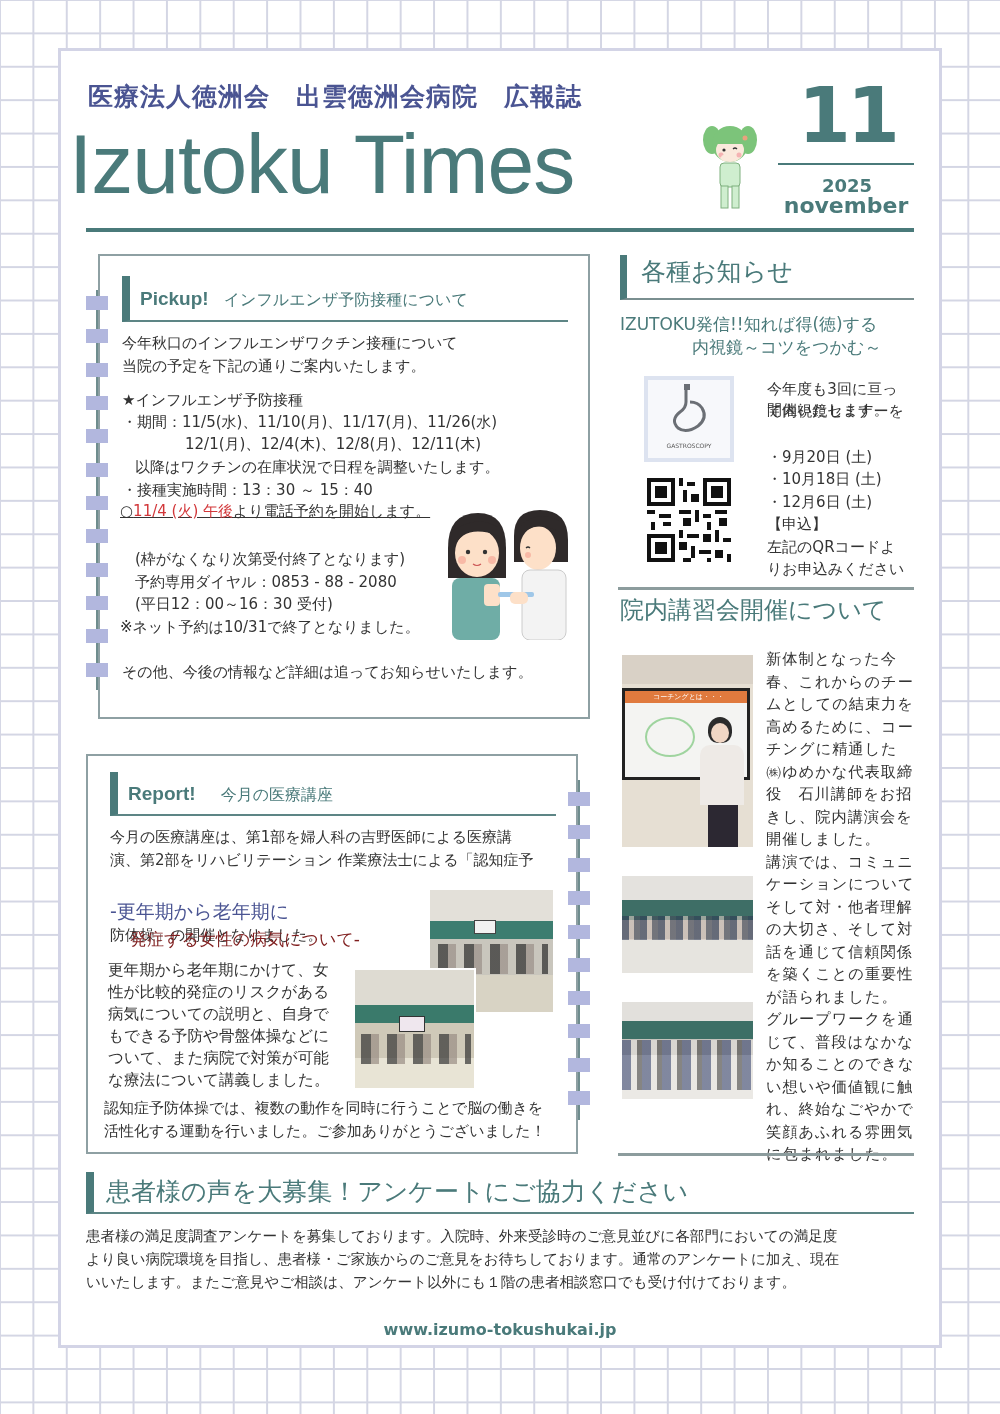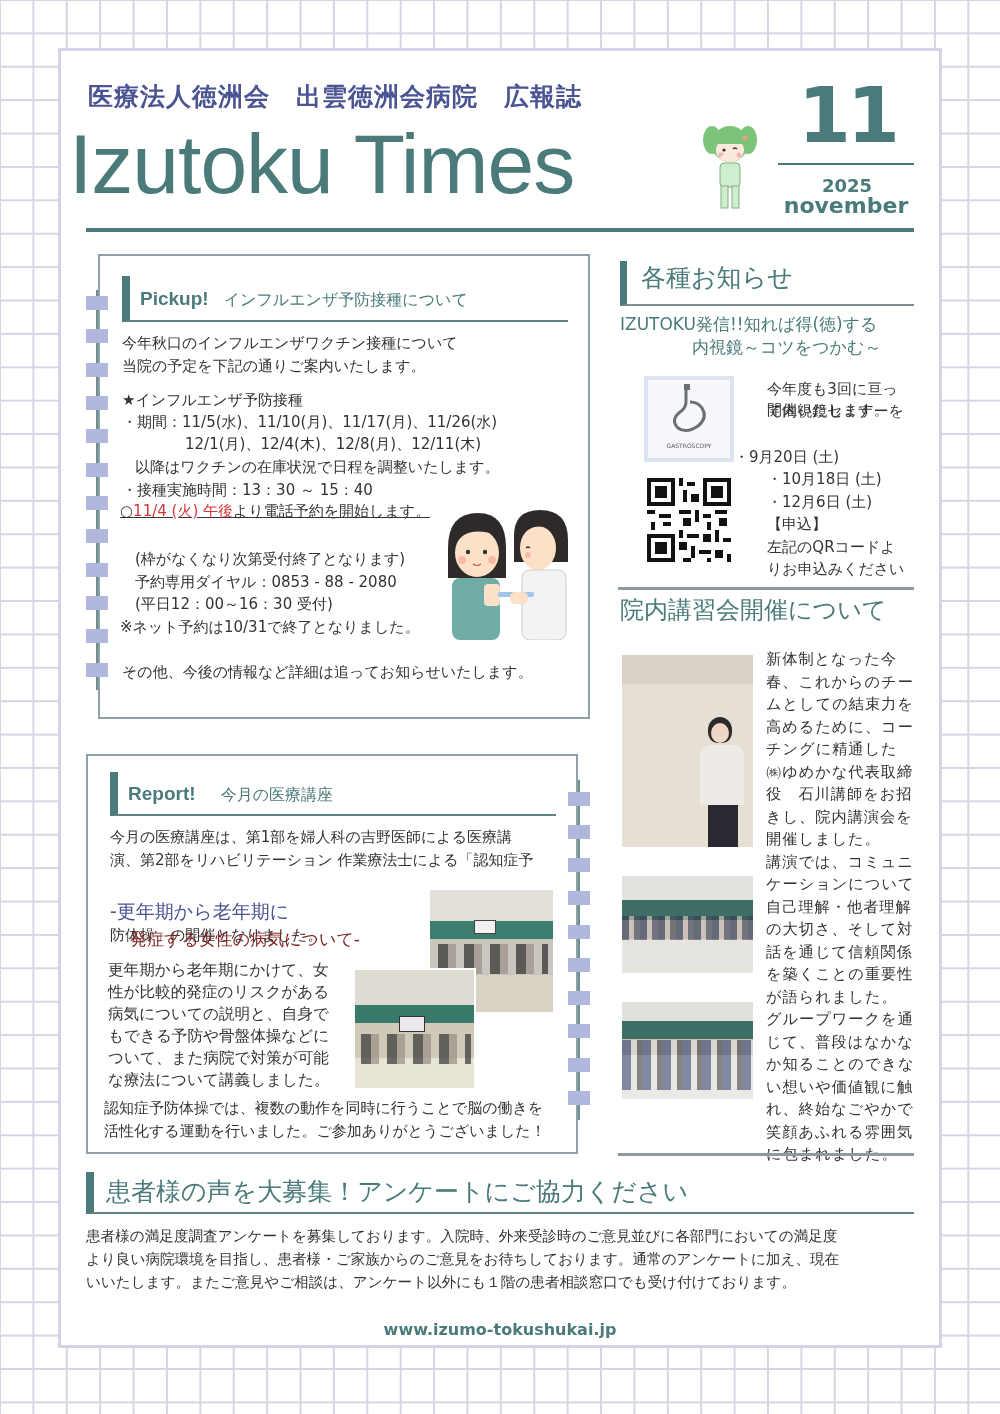--- a/index.html
+++ b/index.html
@@ -38,21 +38,21 @@
 
   .sec-head { position: absolute; border-left: 8px solid #4a7a7a; border-bottom: 2px solid #5d8585; }
   .sec-head .tag { font-family: "Liberation Sans", sans-serif; font-weight: bold; color: #4a7a7a; font-size: 19px; }
   .sec-head .sub { color: #4a7a7a; font-size: 16px; margin-left: 10px; }
 
   .txt { position: absolute; font-size: 15px; line-height: 22px; color: #333; white-space: nowrap; text-align: center; }
   .red { color: #d2373a; }
 
   .img { position: absolute; overflow: hidden; }
 
-  .right-head { position: absolute; border-left: 7px solid #4a7a7a; border-bottom: 2px solid #7a8f90; margin-top: 6px; }
+  .right-head { position: absolute; border-left: 7px solid #4a7a7a; border-bottom: 2px solid #7a8f90; }
   .right-head span { font-size: 25px; color: #4a7a7a; padding-left: 14px; }
   .hr { position: absolute; height: 3px; background: #8c9c9d; }
 
   .lecture-title { position: absolute; left: 620px; top: 594px; font-size: 24px; color: #4a7a7a; white-space: nowrap; }
   .lecture-text { position: absolute; left: 766px; top: 648px; width: 152px; font-size: 15.2px; line-height: 22.5px; color: #333; letter-spacing: 1px; }
   .lecture-text div { white-space: nowrap; }
 
   .survey-head { position: absolute; left: 86px; top: 1172px; width: 828px; height: 42px; border-left: 8px solid #4a7a7a; border-bottom: 2px solid #5d8585; }
   .survey-head span { font-size: 25px; color: #4a7a7a; padding-left: 12px; line-height: 40px; white-space: nowrap; }
   .survey-text { position: absolute; left: 86px; top: 1224px; width: 840px; font-size: 14.6px; line-height: 23px; color: #333; }
@@ -258,33 +258,39 @@
         <rect x="15" y="20" width="1" height="1"></rect>
         <rect x="20" y="19" width="1" height="2"></rect>
     </g>
   </svg>
 </div>
 
 <div>
   <div class="txt" style="left:767px;top:378px;">今年度も3回に亘っ</div>
   <div class="txt" style="left:767px;top:400px;">て内視鏡セミナーを</div>
   <div class="txt" style="left:767px;top:399px;">開催いたします。</div>
-  <div class="txt" style="left:734px;top:446px;">・9月20日  (土)</div>
+  <div class="txt" style="left:767px;top:446px;">・9月20日  (土)</div>
   <div class="txt" style="left:767px;top:468px;">・10月18日 (土)</div>
   <div class="txt" style="left:767px;top:491px;">・12月6日  (土)</div>
   <div class="txt" style="left:767px;top:513px;">【申込】</div>
   <div class="txt" style="left:767px;top:536px;">左記のQRコードよ</div>
   <div class="txt" style="left:767px;top:558px;">りお申込みください</div>
 </div>
 
 <div class="hr" style="left:618px;top:587px;width:296px;"></div>
 
 <div class="lecture-title">院内講習会開催について</div>
 
 <div class="img" style="left:622px;top:655px;width:131px;height:192px;background:linear-gradient(#d9d1c6 0 15%, #e6dfd3 15%);">
+  <div style="position:absolute;left:0;top:33px;width:128px;height:92px;background:#222;padding:3px;">
+    <div style="width:100%;height:100%;background:#f4f4f2;position:relative;">
+      <div style="height:12px;background:#e07a3e;color:#fff;font-size:7px;line-height:12px;padding-left:28px;">コーチングとは・・・</div>
+      <div style="position:absolute;left:20px;top:26px;width:50px;height:40px;border:2px solid #9fd49f;border-radius:50%;"></div>
+    </div>
+  </div>
   <div style="position:absolute;left:86px;top:62px;width:24px;height:26px;background:#2b2b2b;border-radius:50% 50% 40% 40%;"></div>
   <div style="position:absolute;left:89px;top:68px;width:18px;height:20px;background:#f0d6c4;border-radius:50%;"></div>
   <div style="position:absolute;left:78px;top:90px;width:44px;height:60px;background:#eeeae6;border-radius:10px 10px 0 0;"></div>
   <div style="position:absolute;left:86px;top:150px;width:30px;height:42px;background:#2c2832;"></div>
 </div>
 <div class="img" style="left:622px;top:876px;width:131px;height:97px;background:linear-gradient(#e4e2de 0 25%, #3e6e66 25% 45%, #b8b4ad 45% 65%, #e6e4df 65%);">
   <div style="position:absolute;left:0;top:40px;width:131px;height:24px;background:repeating-linear-gradient(90deg,#2f3a55 0 7px,#d9c9c0 7px 12px,#454a5a 12px 18px);opacity:.6;"></div>
 </div>
 <div class="img" style="left:622px;top:1002px;width:131px;height:97px;background:linear-gradient(#e2e0dc 0 20%, #3d6f66 20% 38%, #c5c2bc 38% 55%, #ebe9e5 55%);">
   <div style="position:absolute;left:0;top:38px;width:131px;height:50px;background:repeating-linear-gradient(90deg,#2a3866 0 9px,#e8e6e2 9px 15px,#333 15px 20px);opacity:.55;"></div>
@@ -295,21 +301,21 @@
   <div>春、これからのチー</div>
   <div>ムとしての結束力を</div>
   <div>高めるために、コー</div>
   <div>チングに精通した</div>
   <div>㈱ゆめかな代表取締</div>
   <div>役　石川講師をお招</div>
   <div>きし、院内講演会を</div>
   <div>開催しました。</div>
   <div>講演では、コミュニ</div>
   <div>ケーションについて</div>
-  <div>自己理解・他者理解</div>
+  <div>そして対・他者理解</div>
   <div>の大切さ、そして対</div>
   <div>話を通じて信頼関係</div>
   <div>を築くことの重要性</div>
   <div>が語られました。</div>
   <div>グループワークを通</div>
   <div>じて、普段はなかな</div>
   <div>か知ることのできな</div>
   <div>い想いや価値観に触</div>
   <div>れ、終始なごやかで</div>
   <div>笑顔あふれる雰囲気</div>

